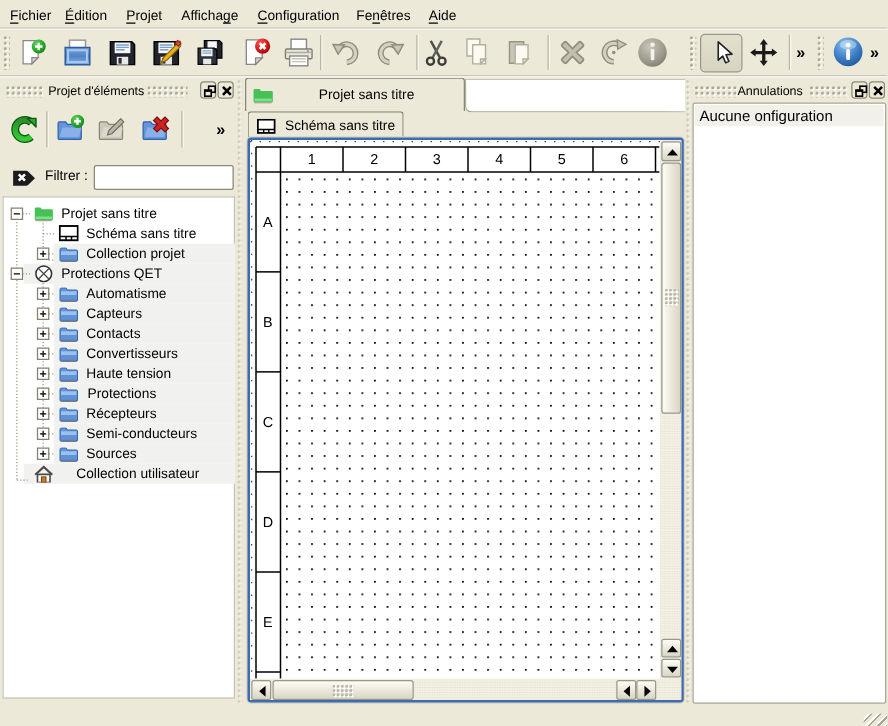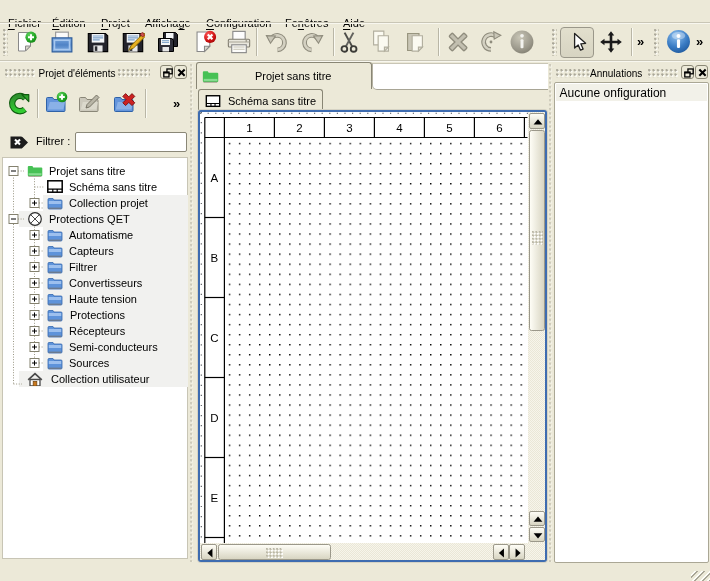--- a/index.html
+++ b/index.html
@@ -11,21 +11,21 @@
 .dots{background-image:radial-gradient(circle at 1.2px 1.2px,#a8a597 0 1px,rgba(0,0,0,0) 1.3px),radial-gradient(circle at 2.3px 2.3px,#fdfdf8 0 1px,rgba(0,0,0,0) 1.3px);background-size:4.4px 4.4px}
 .dockbtn{position:absolute;width:13px;height:14px;border:1px solid #8b8876;border-radius:3px}
 .chev{position:absolute;font-weight:bold;font-size:13px;letter-spacing:-1px}
 .treetext{position:absolute;font-size:11px;white-space:pre}
 .sbbtn{position:absolute;border:1px solid #9b988a;border-radius:2px;background:linear-gradient(#fefdf6,#d8d5c2)}
 .checker{background-image:conic-gradient(#f7f5eb 25%,#eae7d7 0 50%,#f7f5eb 0 75%,#eae7d7 0);background-size:2px 2px}
 .griptile{background-image:radial-gradient(circle at 1.1px 1.1px,#b9b6a5 0 1px,rgba(0,0,0,0) 1.15px),radial-gradient(circle at 2.6px 2.6px,#fff 0 1.1px,rgba(0,0,0,0) 1.25px);background-size:3.4px 3.4px}
 </style></head>
 <body>
 
-<div id="menubar" style="position:absolute;left:0;top:12px;width:710px;height:24px">
+<div id="menubar" style="position:absolute;left:0;top:2px;width:710px;height:24px">
 <span style="left:8px"><u>F</u>ichier</span>
 <span style="left:52px"><u>É</u>dition</span>
 <span style="left:101px"><u>P</u>rojet</span>
 <span style="left:145px">Afficha<u>g</u>e</span>
 <span style="left:206px"><u>C</u>onfiguration</span>
 <span style="left:285px">Fe<u>n</u>êtres</span>
 <span style="left:343px"><u>A</u>ide</span>
 </div>
 <div class="etch" style="top:22px"></div>
 
@@ -353,21 +353,21 @@
       <path d="M1 3.5 q0-1 1-1 h4 l1 1.5 h7 q1 0 1 .8 V12 q0 1-1 1 H2 q-1 0-1-1z" fill="#5e93da" stroke="#3568ae" stroke-width="0.8"></path>
       <path d="M1.8 5 h12.4 v3 H1.8z" fill="#9dc0ee"></path>
       <path d="M1.8 12.2 h12.4" stroke="#777" stroke-width="1"></path>
     </svg>
 <div class="treetext" style="left:66px;top:87px">Capteurs</div>
 <svg class="abs" style="left:44px;top:102px" width="16" height="14" viewBox="0 0 16 14">
       <path d="M1 3.5 q0-1 1-1 h4 l1 1.5 h7 q1 0 1 .8 V12 q0 1-1 1 H2 q-1 0-1-1z" fill="#5e93da" stroke="#3568ae" stroke-width="0.8"></path>
       <path d="M1.8 5 h12.4 v3 H1.8z" fill="#9dc0ee"></path>
       <path d="M1.8 12.2 h12.4" stroke="#777" stroke-width="1"></path>
     </svg>
-<div class="treetext" style="left:66px;top:103px">Filtrer</div>
+<div class="treetext" style="left:66px;top:103px">Contacts</div>
 <svg class="abs" style="left:44px;top:118px" width="16" height="14" viewBox="0 0 16 14">
       <path d="M1 3.5 q0-1 1-1 h4 l1 1.5 h7 q1 0 1 .8 V12 q0 1-1 1 H2 q-1 0-1-1z" fill="#5e93da" stroke="#3568ae" stroke-width="0.8"></path>
       <path d="M1.8 5 h12.4 v3 H1.8z" fill="#9dc0ee"></path>
       <path d="M1.8 12.2 h12.4" stroke="#777" stroke-width="1"></path>
     </svg>
 <div class="treetext" style="left:66px;top:119px">Convertisseurs</div>
 <svg class="abs" style="left:44px;top:134px" width="16" height="14" viewBox="0 0 16 14">
       <path d="M1 3.5 q0-1 1-1 h4 l1 1.5 h7 q1 0 1 .8 V12 q0 1-1 1 H2 q-1 0-1-1z" fill="#5e93da" stroke="#3568ae" stroke-width="0.8"></path>
       <path d="M1.8 5 h12.4 v3 H1.8z" fill="#9dc0ee"></path>
       <path d="M1.8 12.2 h12.4" stroke="#777" stroke-width="1"></path>
@@ -395,21 +395,21 @@
       <path d="M1 3.5 q0-1 1-1 h4 l1 1.5 h7 q1 0 1 .8 V12 q0 1-1 1 H2 q-1 0-1-1z" fill="#5e93da" stroke="#3568ae" stroke-width="0.8"></path>
       <path d="M1.8 5 h12.4 v3 H1.8z" fill="#9dc0ee"></path>
       <path d="M1.8 12.2 h12.4" stroke="#777" stroke-width="1"></path>
     </svg>
 <div class="treetext" style="left:66px;top:199px">Sources</div>
 <svg class="abs" style="left:24px;top:214px" width="16" height="14" viewBox="0 0 16 14">
       <path d="M1.2 7.8 L8 1.6 14.8 7.8" fill="none" stroke="#4a4a4a" stroke-width="1.7"></path>
       <path d="M3 7.5 h10 V14 H3z" fill="#fff" stroke="#4a4a4a" stroke-width="1.3"></path>
       <rect x="6.2" y="9.5" width="3.6" height="4.5" fill="#c87820" stroke="#7a4a10" stroke-width="0.8"></rect>
     </svg>
-<div class="treetext" style="left:48px;top:215px">Collection utilisateur</div>
+<div class="treetext" style="left:58px;top:215px">Collection utilisateur</div>
 </div>
 <div style="position:absolute;left:2px;top:558px;width:186px;height:0;border-top:1px solid #c8c5b5"></div>
 <div style="position:absolute;left:372px;top:62.5px;width:176px;height:27px;background:#fff;border-top:1px solid #c9c6b6;border-bottom:1px solid #a8a595;border-left:1px solid #b5b2a2;border-radius:0 0 0 5px"></div>
 <div style="position:absolute;left:196px;top:62px;width:176px;height:27px;background:#ece9d8;border:1px solid #898675;border-bottom:none;border-radius:3px 3px 0 0">
     <svg class="abs" style="left:5px;top:6px" width="17" height="14" viewBox="0 0 16 13">
       <path d="M0.8 11.2 V3 q0-1 1-1 h3.6 l.9 1.4 h8 q1 0 1 .9 v6.9 q0 1-1 1 H1.8 q-1 0-1-1z" fill="#47c155"></path>
       <rect x="1.6" y="9.2" width="12.9" height="2" fill="#86dd90"></rect>
       <path d="M1.4 12.4 h12.9" stroke="#a8a594" stroke-width="1"></path>
     </svg>
     <div style="position:absolute;left:58px;top:7px">Projet sans titre</div>

